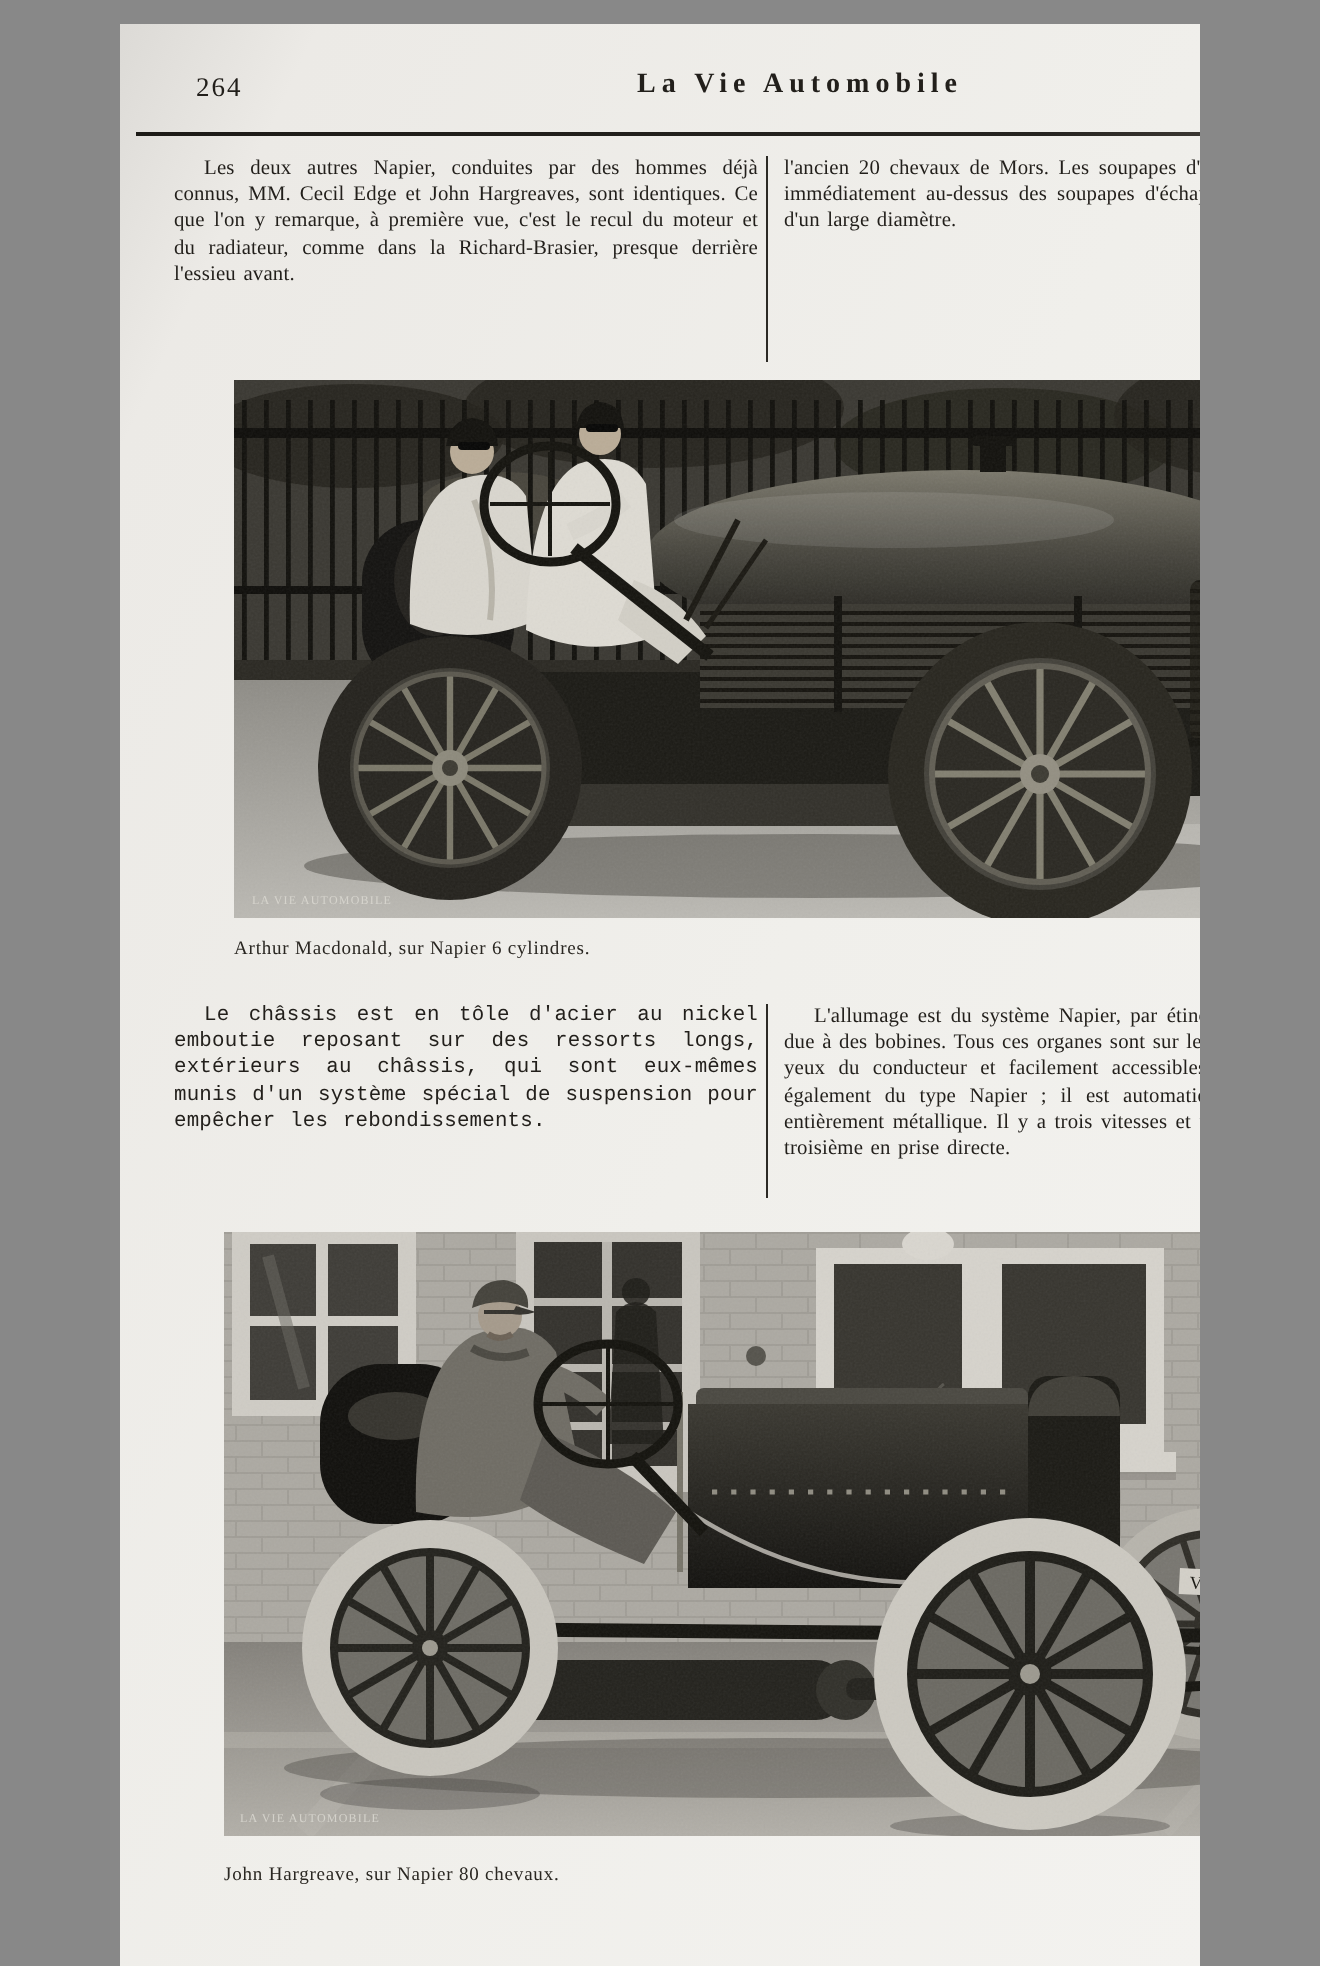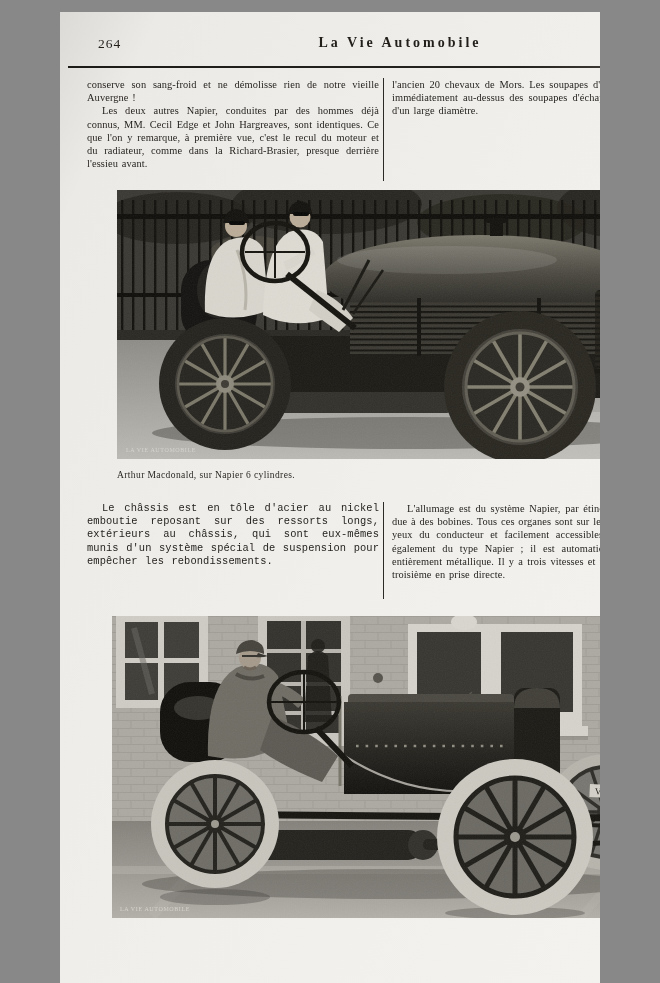--- a/index.html
+++ b/index.html
@@ -37,21 +37,20 @@
 </head>
 <body>
 
 <div class="page">
 
   <span class="pagenum">264</span>
   <h1 class="journal-title">La Vie Automobile</h1>
   <div class="header-rule"></div>
 
   <div class="col top-left">
-    <p class="noindent">conserve son sang-froid et ne démolisse rien de notre vieille Auvergne !</p>
     <p>Les deux autres Napier, conduites par des hommes déjà connus, MM. Cecil Edge et John Hargreaves, sont identiques. Ce que l'on y remarque, à première vue, c'est le recul du moteur et du radiateur, comme dans la Richard-Brasier, presque derrière l'essieu avant.</p>
   </div>
   <div class="vdivider vdiv-top"></div>
   <div class="col top-right">
     <p class="noindent">l'ancien 20 chevaux de Mors. Les soupapes d'admission se trouvent immédiatement au-dessus des soupapes d'échappement ; toutes sont d'un large diamètre.</p>
   </div>
 
   <figure class="fig1">
     <svg viewBox="0 0 551 269" width="551" height="269" role="img">
       <defs>
@@ -343,14 +342,15 @@
         </g>
         <circle r="59" fill="none" stroke="#1e1d18" stroke-width="5"></circle>
         <circle r="11" fill="#1e1d18"></circle>
           <circle r="5" fill="#9c998f"></circle>
       </g>
 
       <rect width="548" height="302" filter="url(#g2grain)" opacity="0.08"></rect>
       <text x="8" y="295" font-size="6" fill="#d9d7d0" opacity="0.9" letter-spacing="0.6">LA VIE AUTOMOBILE</text>
     </svg>
   </figure>
+  <figcaption class="caption caption2">John Hargreave, sur Napier 80 chevaux.</figcaption>
 
 </div>
 
 </body></html>

